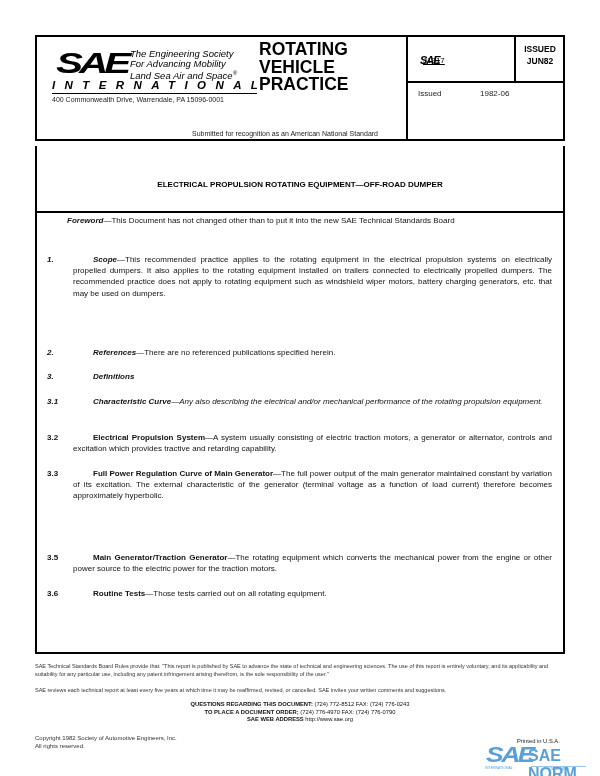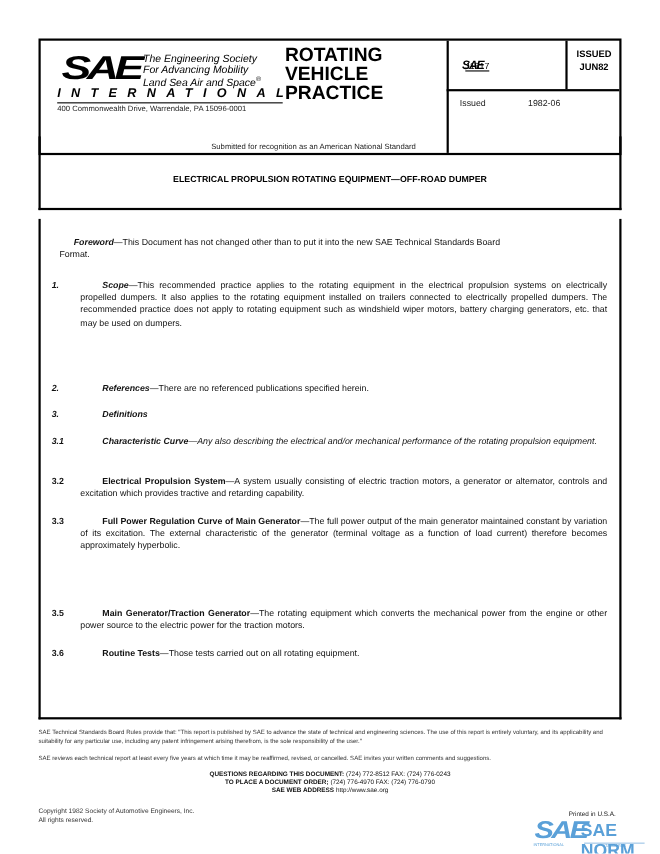--- a/index.html
+++ b/index.html
@@ -22,21 +22,21 @@
   .doc-type { position:absolute; left:222px; top:4px; font-weight:bold; font-size:17.5px; line-height:17.5px; }
   .submitted { position:absolute; left:0; width:369px; top:93px; text-align:right; padding-right:28px; box-sizing:border-box; font-size:7px; color:#222; }
 
   .sae-small { position:absolute; left:383px; top:17px; font-weight:bold; font-style:italic; font-size:11px; letter-spacing:-1px; }
   .docnum { position:absolute; left:386px; top:19px; font-size:8px;text-decoration:underline; }
   .issued-box { position:absolute; left:481px; top:6px; width:44px; text-align:center; font-weight:bold; font-size:8.5px; line-height:12px; }
   .issued-lbl { position:absolute; left:381px; top:52px; font-size:8px; color:#222; }
   .issued-date { position:absolute; left:443px; top:52px; font-size:8px; color:#222; }
 
   
-  .title-box { position:absolute; left:35px; top:124px; width:530px; height:67px; border:2px solid #000; border-top:none; box-sizing:border-box; }
+  .title-box { position:absolute; left:35px; top:146px; width:530px; height:67px; border:2px solid #000; border-top:none; box-sizing:border-box; }
   .title-text { position:absolute; left:0; right:0; top:34px; text-align:center; font-weight:bold; font-size:8px; }
 
   
   .body-box { position:absolute; left:35px; top:199px; width:530px; height:455px; border:2px solid #000; border-top:none; box-sizing:border-box; }
   .para { position:absolute; left:10px; width:505px; font-size:8px; line-height:11.2px; text-align:justify; color:#111; }
   .para .num { position:absolute; left:0; top:0; font-weight:bold; }
   .para .num.it { font-style:italic; }
   .para .txt { display:block; margin-left:26px; }
   .para .term { font-weight:bold;padding-left:20px; }
   .para .term.it { font-style:italic; }
@@ -92,21 +92,20 @@
   <div class="issued-date">1982-06</div>
 </div>
 
 <div class="title-box">
   <div class="title-text">ELECTRICAL PROPULSION ROTATING EQUIPMENT—OFF-ROAD DUMPER</div>
 </div>
 
 <div class="body-box">
   <div class="para foreword" style="top:16px;">
     <span class="txt"><span class="term it">Foreword</span><span>—This Document has not changed other than to put it into the new SAE Technical Standards Board</span></span>
-    <span class="cont">Format.</span>
   </div>
 
   <div class="para" style="top:55px;">
     <span class="num it">1.</span>
     <span class="txt"><span class="term it">Scope</span><span>—This recommended practice applies to the rotating equipment in the electrical propulsion systems on electrically propelled dumpers.  It also applies to the rotating equipment installed on trailers connected to electrically propelled dumpers.  The recommended practice does not apply to rotating equipment such as windshield wiper motors, battery charging generators, etc. that may be used on dumpers.</span></span>
   </div>
 
 
   <div class="para" style="top:148px;">
     <span class="num it">2.</span>

